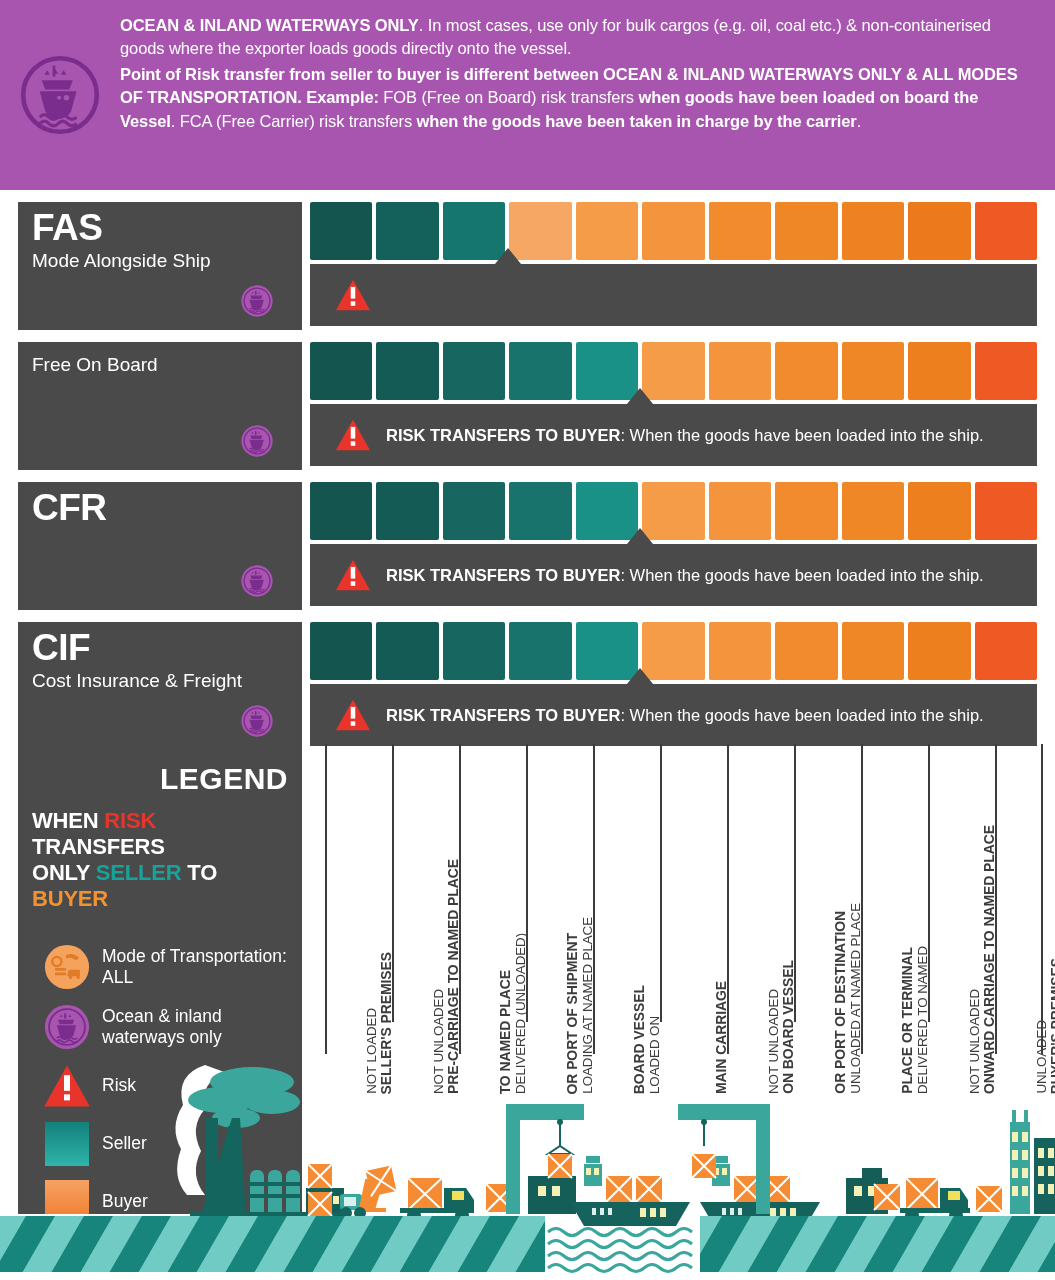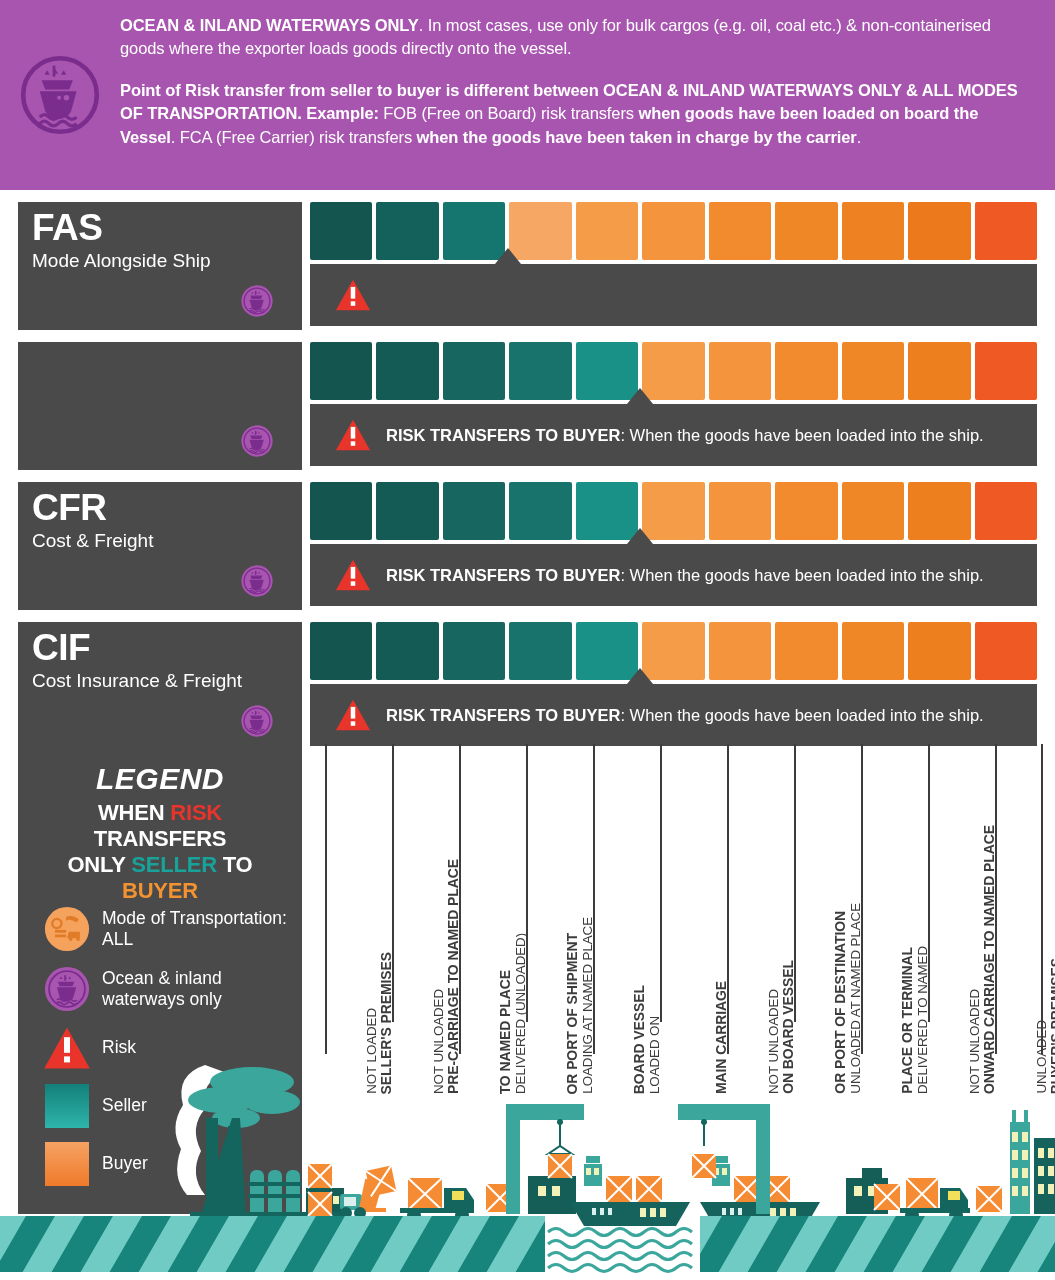--- a/index.html
+++ b/index.html
@@ -57,29 +57,29 @@
     position:absolute; width:0; height:0;
     border-left:13px solid transparent; border-right:13px solid transparent;
     border-bottom:16px solid #4a4a4a; top:52px;
   }
 
   
   .legend {
     position:absolute; left:18px; top:744px; width:284px; height:470px;
     background:#4a4a4a; color:#fff; padding:18px 14px 0 14px; overflow:hidden;
   }
-  .legend-title { font-size:30px; font-weight:bold; text-align:center; letter-spacing:0.5px;font-style:italic;}
+  .legend-title { font-size:30px; font-weight:bold; text-align:right; letter-spacing:0.5px;}
   .legend-sub {
-    font-size:22px; font-weight:bold; line-height:1.18; margin-top:4px;
-    text-align:center; letter-spacing:-0.2px;
+    font-size:22px; font-weight:bold; line-height:1.18; margin-top:12px;
+    letter-spacing:-0.2px;
   }
   .risk-w { color:#e8342a; }
   .seller-w { color:#17a39a; }
   .buyer-w { color:#f29230; }
-  .legend-items { margin-top:2px; }
+  .legend-items { margin-top:32px; }
   .legend-item { display:flex; align-items:center; margin-bottom:14px; }
   .legend-key { flex:0 0 70px; display:flex; align-items:center; justify-content:center; }
   .legend-label { font-size:17.5px; line-height:1.2; }
 
   
   .stages { position:absolute; left:310px; top:744px; width:737px; height:350px; }
   .stage {
     position:absolute; top:0; height:350px;
     display:flex; flex-direction:row-reverse; align-items:flex-end;
     justify-content:flex-start;
@@ -108,21 +108,21 @@
       <path d="M30 34 h34 l-4 10 h-26 z" fill="#7b2d8e"></path>
       <path d="M33 28 l3 -5 l3 5 z M42 27 l3 -5 l3 5 z M51 28 l3 -5 l3 5 z" fill="#7b2d8e"></path>
       <path d="M28 46 h40 l-6 22 a16 16 0 0 1 -28 0 z" fill="#7b2d8e"></path>
       <circle cx="57" cy="53" r="3" fill="#a855b0"></circle>
       <circle cx="49" cy="53" r="2.2" fill="#a855b0"></circle>
       <path d="M28 74 q5 -5 10 0 t10 0 t10 0 t10 0" fill="none" stroke="#7b2d8e" stroke-width="3.4"></path>
       <path d="M28 81 q5 -5 10 0 t10 0 t10 0 t10 0" fill="none" stroke="#7b2d8e" stroke-width="3.4"></path>
     </svg>
   </div>
   <div class="header-text">
-    <p style="margin-bottom:18px;">
+    <p style="margin-bottom:2px;">
       <span class="b">OCEAN &amp; INLAND WATERWAYS ONLY</span><span>. In most cases, use only for bulk cargos (e.g. oil, coal etc.) &amp; non-containerised goods where the exporter loads goods directly onto the vessel.</span>
     </p>
     <p>
       <span class="b">Point of Risk transfer from seller to buyer is different between OCEAN &amp; INLAND WATERWAYS ONLY &amp; ALL MODES OF TRANSPORTATION.  Example:</span><span> FOB (Free on Board) risk transfers </span><span class="b">when goods have been loaded on board the Vessel</span><span>. FCA (Free Carrier) risk transfers </span><span class="b">when the goods have been taken in charge by the carrier</span><span>.</span>
     </p>
   </div>
 </div>
 
 <div class="rows" id="rows">
     <div class="term-row">
@@ -159,20 +159,21 @@
           <svg width="36" height="34" viewBox="0 0 40 36">
             <path d="M20 1 L39 35 L1 35 Z" fill="#e8342a"></path>
             <rect x="17.5" y="9" width="5" height="13" fill="#fff"></rect>
             <rect x="17.5" y="25" width="5" height="5" fill="#fff"></rect>
           </svg>
         </span>
       </div>
     </div>
     <div class="term-row">
       <div class="term-left">
+        <div class="term-name">Free On Board</div>
         <span class="term-badge"><svg width="34" height="34" viewBox="0 0 100 100">
             <circle cx="50" cy="50" r="46" fill="#a855b0"></circle>
             <circle cx="50" cy="50" r="38" fill="none" stroke="#7b2d8e" stroke-width="4"></circle>
             <rect x="44" y="20" width="4" height="12" fill="#7b2d8e"></rect>
             <path d="M30 34 h36 l-4 10 h-28 z" fill="#7b2d8e"></path>
             <path d="M34 28 l3 -5 l3 5 z M44 27 l3 -5 l3 5 z M53 28 l3 -5 l3 5 z" fill="#7b2d8e"></path>
             <path d="M28 46 h42 l-6 22 a17 17 0 0 1 -30 0 z" fill="#7b2d8e"></path>
             <path d="M28 74 q5 -5 11 0 t11 0 t11 0 t11 0" fill="none" stroke="#7b2d8e" stroke-width="3.5"></path>
             <path d="M28 81 q5 -5 11 0 t11 0 t11 0 t11 0" fill="none" stroke="#7b2d8e" stroke-width="3.5"></path>
           </svg></span>
@@ -198,21 +199,20 @@
             <rect x="17.5" y="9" width="5" height="13" fill="#fff"></rect>
             <rect x="17.5" y="25" width="5" height="5" fill="#fff"></rect>
           </svg>
         </span>
         <span class="note-text"><span class="lbl">RISK TRANSFERS TO BUYER</span><span>: When the goods have been loaded into the ship.</span></span>
       </div>
     </div>
     <div class="term-row">
       <div class="term-left">
         <div class="term-code">CFR</div>
-        <div class="term-name">Cost &amp; Freight</div>
         <span class="term-badge"><svg width="34" height="34" viewBox="0 0 100 100">
             <circle cx="50" cy="50" r="46" fill="#a855b0"></circle>
             <circle cx="50" cy="50" r="38" fill="none" stroke="#7b2d8e" stroke-width="4"></circle>
             <rect x="44" y="20" width="4" height="12" fill="#7b2d8e"></rect>
             <path d="M30 34 h36 l-4 10 h-28 z" fill="#7b2d8e"></path>
             <path d="M34 28 l3 -5 l3 5 z M44 27 l3 -5 l3 5 z M53 28 l3 -5 l3 5 z" fill="#7b2d8e"></path>
             <path d="M28 46 h42 l-6 22 a17 17 0 0 1 -30 0 z" fill="#7b2d8e"></path>
             <path d="M28 74 q5 -5 11 0 t11 0 t11 0 t11 0" fill="none" stroke="#7b2d8e" stroke-width="3.5"></path>
             <path d="M28 81 q5 -5 11 0 t11 0 t11 0 t11 0" fill="none" stroke="#7b2d8e" stroke-width="3.5"></path>
           </svg></span>

